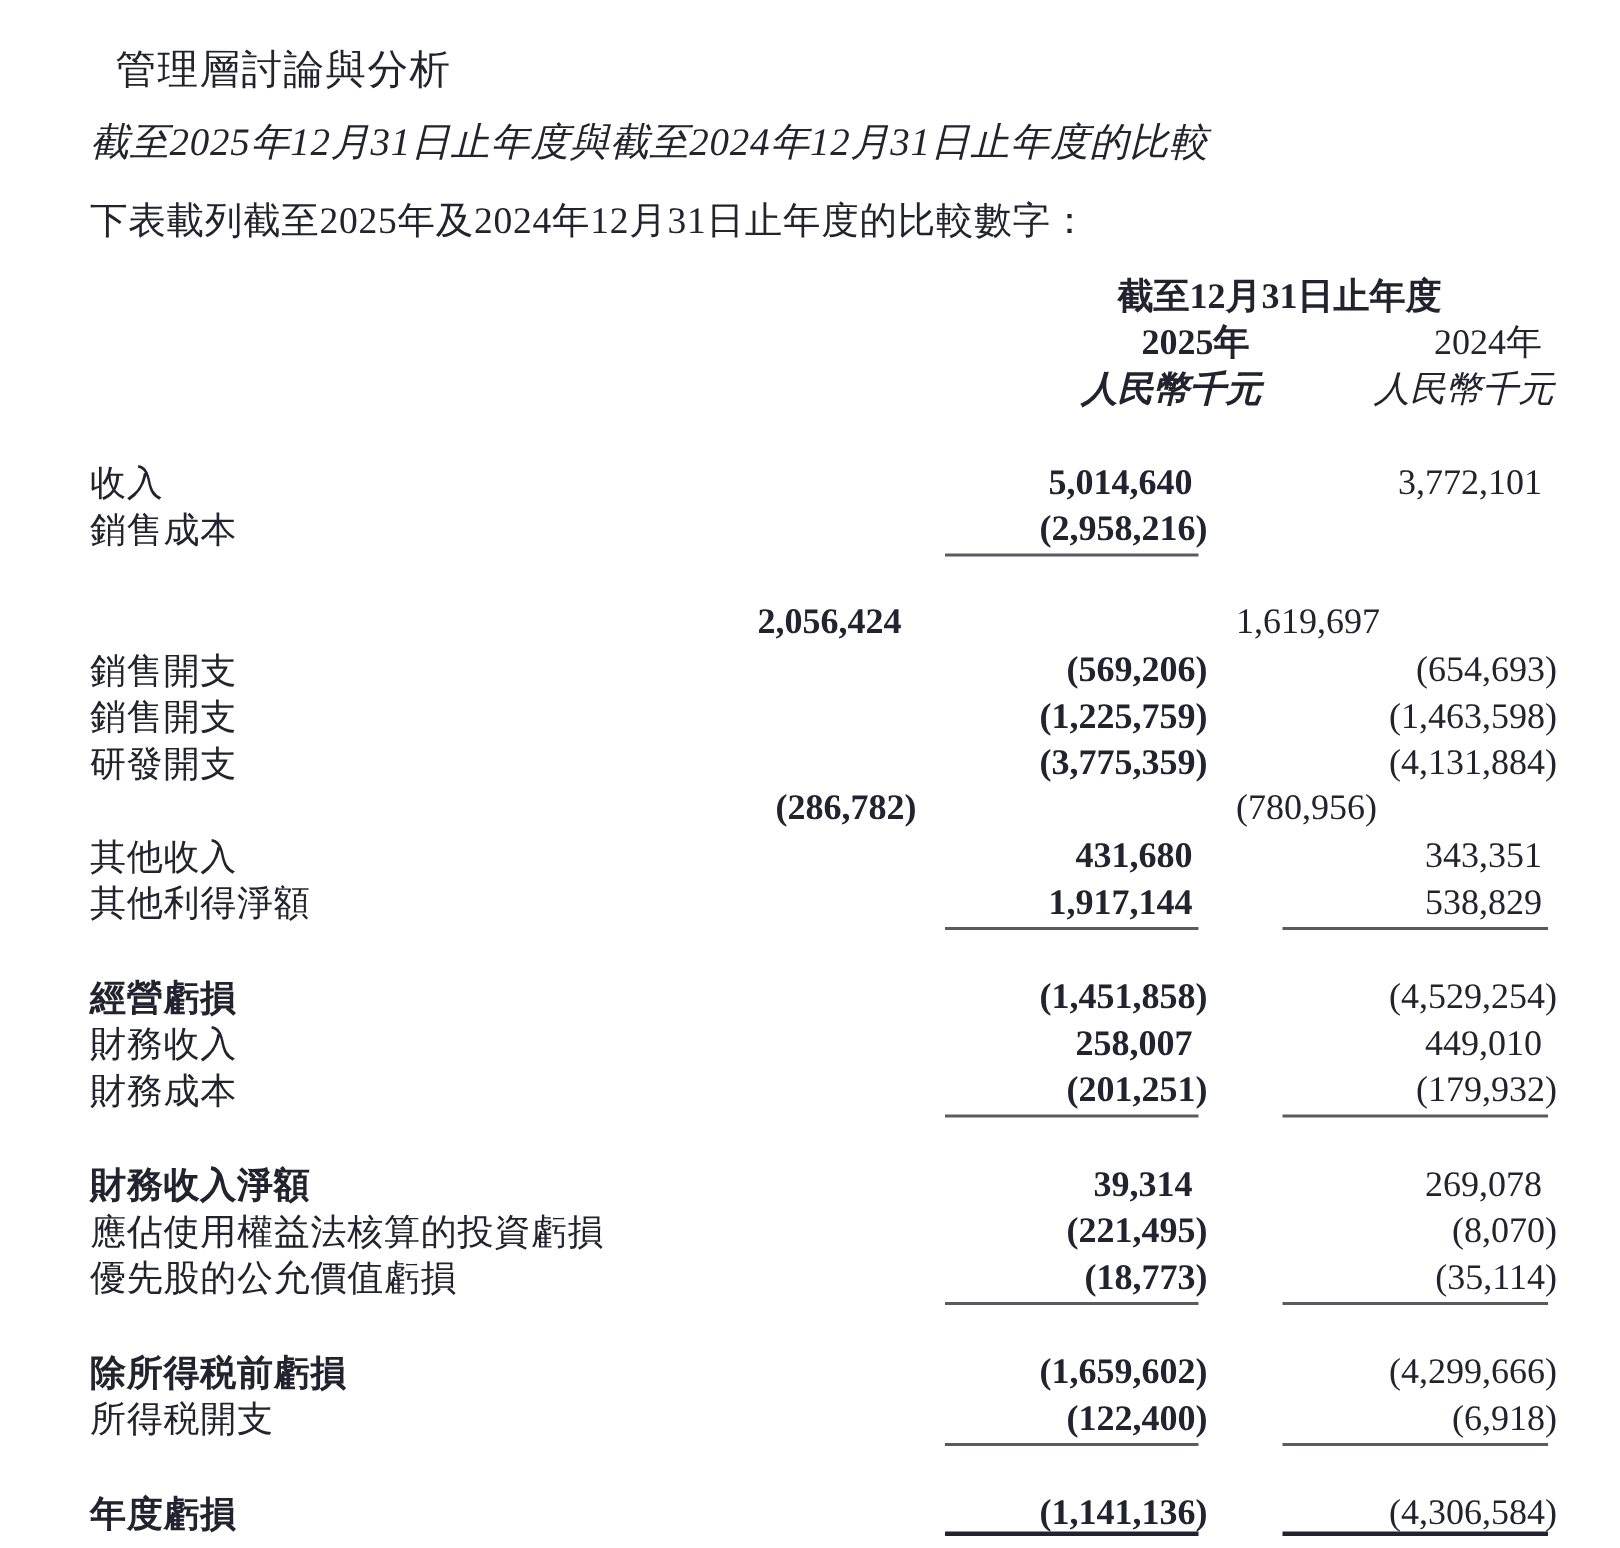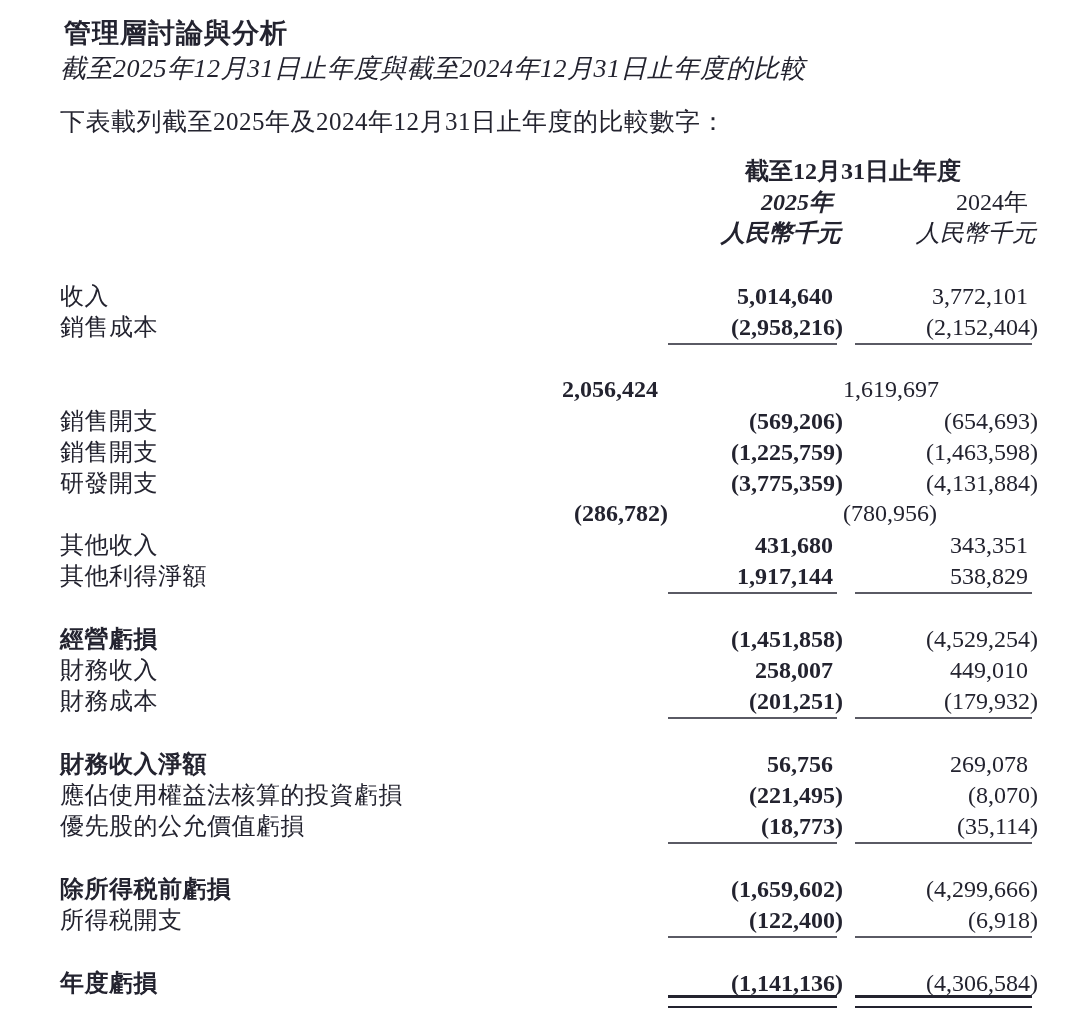--- a/index.html
+++ b/index.html
@@ -9,24 +9,24 @@
     height: 1032px;
     background: #ffffff;
     color: #23232f;
     font-family: "Liberation Serif", "DejaVu Serif", serif;
     padding: 14px 42px 0 60px;
     overflow: hidden;
   }
 
   
   h1.title {
-    margin: 4px;
+    margin: 17px;
     font-family: "Liberation Sans", "DejaVu Sans", sans-serif;
     font-size: 27px;
-    font-weight: 700;
+    font-weight: 400;
     line-height: 1.15;
     letter-spacing: 1px;
   }
   .subtitle {
     margin-top: 2px;
     font-size: 26px;
     font-style: italic;
     line-height: 1.2;
     letter-spacing: 0.5px;
   }
@@ -39,41 +39,41 @@
 
   
   .fintable { margin-top: 18px; }
 
   .hrow, .row {
     display: grid;
     grid-template-columns: 1fr 175px 12px 183px;
     align-items: center;
   }
   .hrow { height: 31px; }
-  .row  { height: 31px; }
+  .row  { height: 31px; gap: 19px; }
 
   .hspan {
     grid-column: 2 / 5;
     text-align: center;
     font-weight: 700;
     font-size: 24px;
   }
 
   .cell {
     text-align: right;
     font-size: 24px;
     white-space: nowrap;
     position: relative;
     font-variant-numeric: tabular-nums;
   }
   .sp {  }
 
   .year  { font-size: 24px; }
   .unit  { font-size: 24px; font-style: italic; padding-right: 2px; }
-  .bold  { font-weight: 700; font-style: italic; }
+  .bold  { font-weight: 700; }
 
   
   .pos { padding-right: 10px; }
   .neg { padding-right: 0; }
 
   .lbl {
     font-size: 24px;
     letter-spacing: 0.5px;
     white-space: nowrap;
   }
@@ -143,21 +143,20 @@
     <div class="lbl">收入</div>
     <div class="cell v25 pos">5,014,640</div>
     <div class="sp"></div>
     <div class="cell v24 pos">3,772,101</div>
   </div>
 
   <div class="row rule-single">
     <div class="lbl">銷售成本</div>
     <div class="cell v25 neg">(2,958,216)</div>
     <div class="sp"></div>
-    <div class="cell v24 neg">(2,152,404)</div>
   </div>
 </div>
         <div class="section">
   <div class="row bold-row">
     <div class="cell v25 pos">2,056,424</div>
     <div class="sp"></div>
     <div class="cell v24 pos">1,619,697</div>
   </div>
 
   <div class="row">
@@ -219,21 +218,21 @@
   <div class="row rule-single">
     <div class="lbl">財務成本</div>
     <div class="cell v25 neg">(201,251)</div>
     <div class="sp"></div>
     <div class="cell v24 neg">(179,932)</div>
   </div>
 </div>
         <div class="section">
   <div class="row bold-row">
     <div class="lbl">財務收入淨額</div>
-    <div class="cell v25 pos">56,756</div>
+    <div class="cell v25 pos">39,314</div>
     <div class="sp"></div>
     <div class="cell v24 pos">269,078</div>
   </div>
 
   <div class="row">
     <div class="lbl">應佔使用權益法核算的投資虧損</div>
     <div class="cell v25 neg">(221,495)</div>
     <div class="sp"></div>
     <div class="cell v24 neg">(8,070)</div>
   </div>

